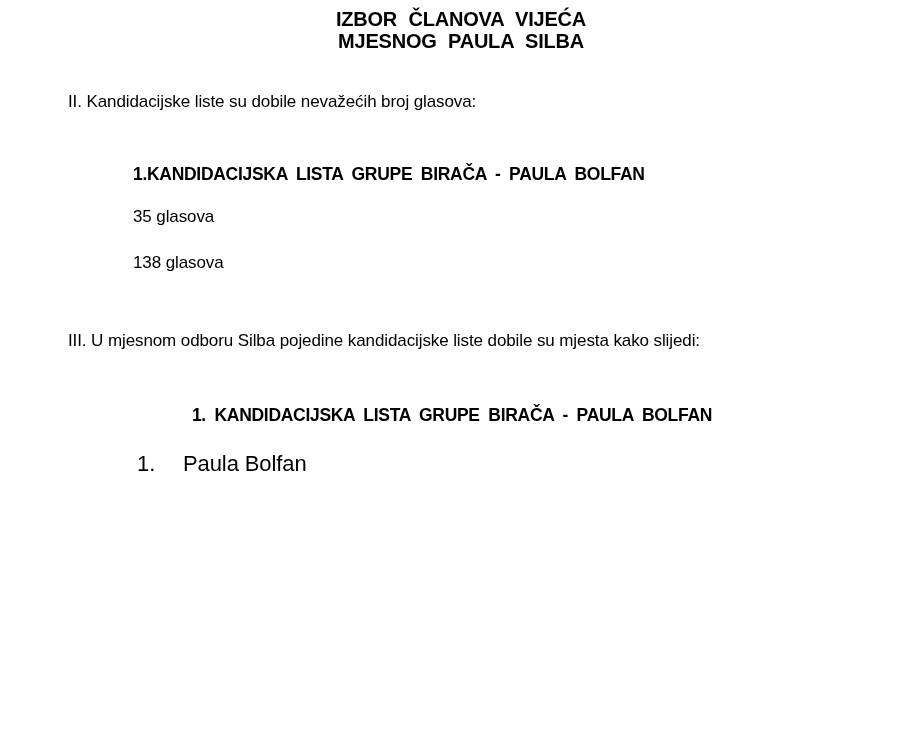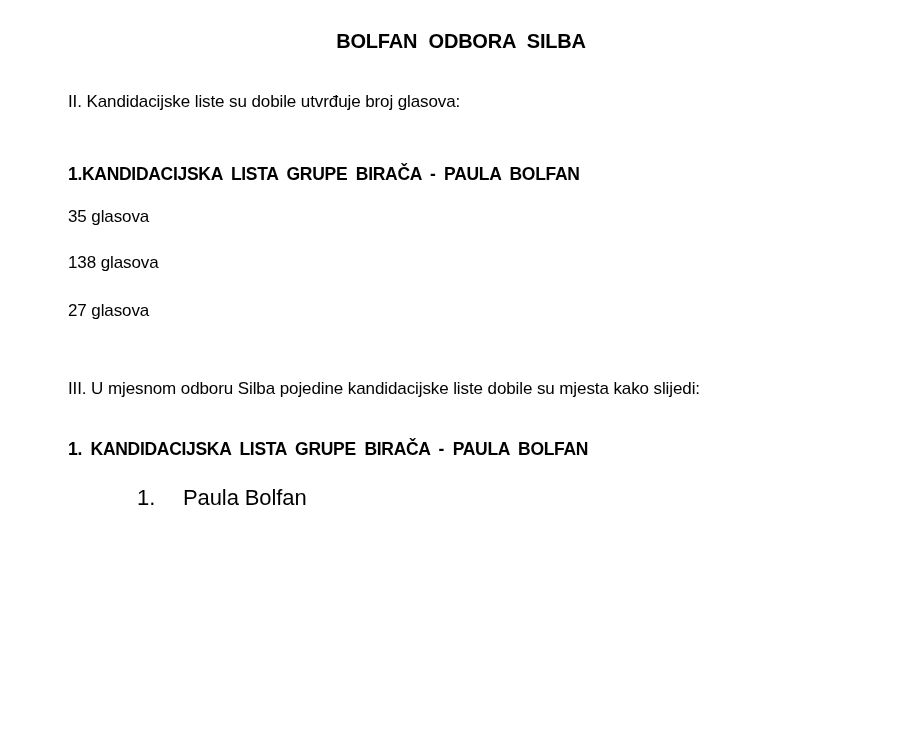--- a/index.html
+++ b/index.html
@@ -39,39 +39,39 @@
     text-align-last: left;
   }
   .section-heading {
     margin: 0;
     font-size: 17px;
     line-height: 25px;
     letter-spacing: -0.1px;
   }
   .heading-ii { margin-top: 37px; }
   .heading-iii { margin-top: 55px; }
-  .indent { }
+  .indent { margin-left: 65px; }
   .list-title {
     margin: 0;
     font-size: 17.5px;
     font-weight: bold;
     line-height: 20px;
     letter-spacing: -0.3px;
     word-spacing: 4px;
     white-space: nowrap;
   }
   .votes {
     margin: 0;
     font-size: 17px;
     line-height: 20px;
     letter-spacing: -0.1px;
   }
   .mt50 { margin-top: 50px; }
   .mt47 { margin-top: 47px; }
-  .mt38 { margin-top: 38px; }
+  .mt38 { margin-top: 52px; text-align: center; }
   .mt28 { margin-top: 28px; }
   .mt26 { margin-top: 26px; }
   .mt24 { margin-top: 24px; }
   .mt23 { margin-top: 23px; }
   .member-row {
     margin: 29px 0 0 69px;
     font-size: 22px;
     line-height: 20px;
     letter-spacing: -0.1px;
   }
@@ -79,34 +79,33 @@
     display: inline-block;
     width: 46px;
   }
 </style>
 </head>
 <body>
 
 <div class="page">
 
   <h1 class="doc-title">
-    <br>
-    <span>BOLFAN ODBORA SILBA</span>
+    <span>IZBOR ČLANOVA VIJEĆA</span><br>
+    <span>MJESNOG PAULA SILBA</span>
   </h1>
 
 
-  <p class="section-heading heading-ii">II. Kandidacijske liste su dobile utvrđuje broj glasova:</p>
+  <p class="section-heading heading-ii">II. Kandidacijske liste su dobile nevažećih broj glasova:</p>
 
   <div class="indent">
     <p class="list-title mt50">1.KANDIDACIJSKA LISTA GRUPE BIRAČA - PAULA BOLFAN</p>
     <p class="votes mt23">35 glasova</p>
 
     <p class="votes mt26">138 glasova</p>
 
-    <p class="votes mt28">27 glasova</p>
   </div>
 
   <p class="section-heading heading-iii">III. U mjesnom odboru Silba pojedine kandidacijske liste dobile su mjesta kako slijedi:</p>
 
   <div>
     <p class="list-title indent mt38">1. KANDIDACIJSKA LISTA GRUPE BIRAČA - PAULA BOLFAN</p>
     <p class="member-row">
       <span class="member-num">1.</span><span>Paula Bolfan</span>
     </p>
   </div>

